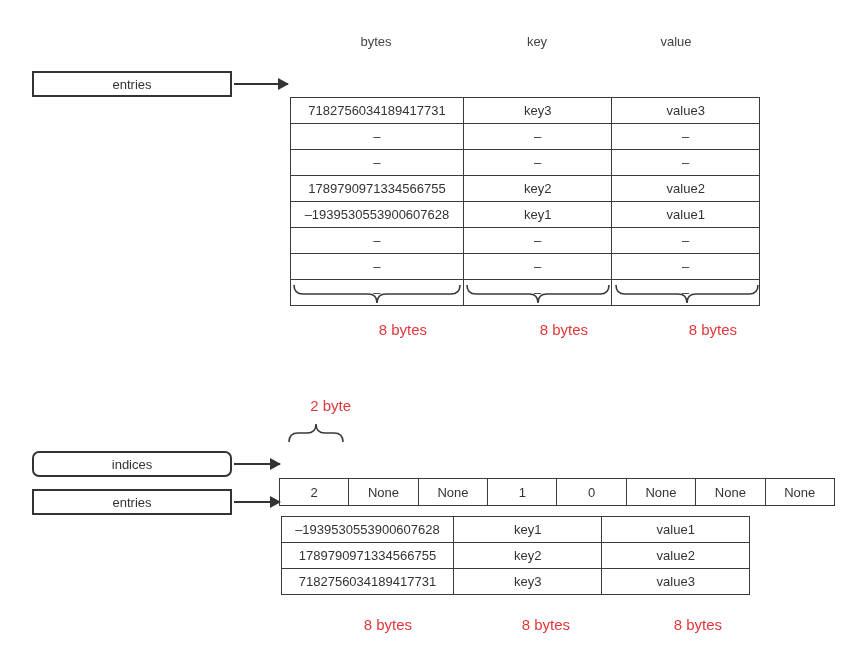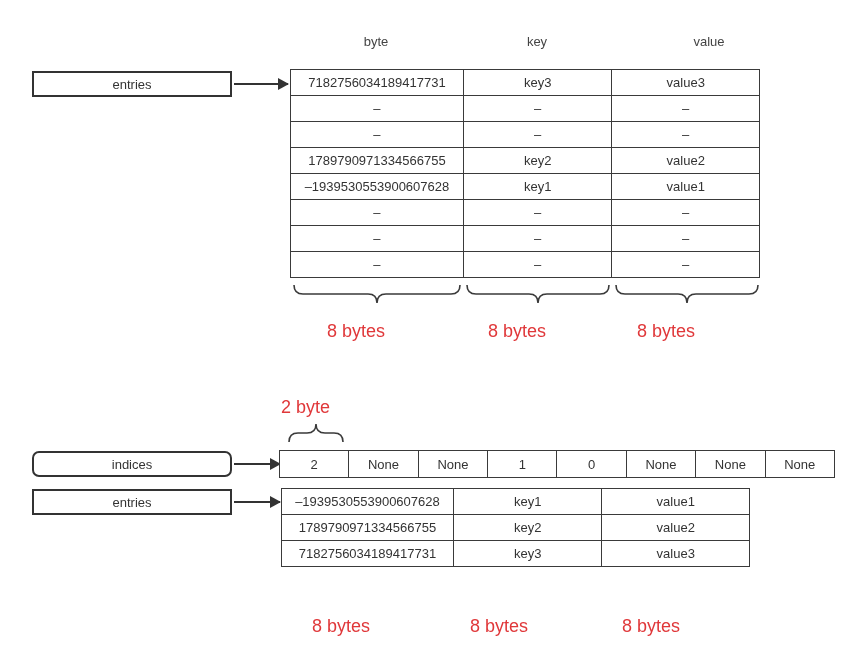--- a/index.html
+++ b/index.html
@@ -24,57 +24,57 @@
   
   .arrow{position:absolute;height:2px;background:#333;}
   .arrow:after{
     content:"";
     position:absolute;right:-1px;top:-5px;
     border-left:11px solid #333;
     border-top:6px solid transparent;
     border-bottom:6px solid transparent;
   }
   
-  .tbl{position:absolute;border-collapse:collapse;box-sizing:border-box;}
+  .tbl{position:absolute;border-collapse:collapse;box-sizing:border-box;margin-top:28px;}
   .tbl td{
     border:1.5px solid #3a3a3a;
     text-align:center;
     font-size:13px;
     color:#333;
     padding:0;
     box-sizing:border-box;
     background:#fff;
     white-space:nowrap;
   }
   
   .col-head{
     position:absolute;
     font-size:13px;color:#444;
     text-align:center;
   }
   
   .byte-label{
     position:absolute;
-    font-size:18px;
+    font-size:15px;
     color:#e0383a;
-    text-align:left;
+    text-align:right;
   }
   .brace{position:absolute;}
   .brace svg{display:block;}
 </style>
 </head>
 <body>
 
 <div class="col-head" style="left:326px;top:34px;width:100px;">
-  <span>byte</span>
+  <span>bytes</span>
 </div>
 <div class="col-head" style="left:487px;top:34px;width:100px;">
   <span>key</span>
 </div>
-<div class="col-head" style="left:659px;top:34px;width:100px;">
+<div class="col-head" style="left:626px;top:34px;width:100px;">
   <span>value</span>
 </div>
 
 <div class="ptr-box" style="left:32px;top:71px;width:200px;height:26px;">
   <span>entries</span>
 </div>
 <div class="arrow" style="left:234px;top:83px;width:54px;"></div>
 
 <table class="tbl" style="left:290px;top:69px;width:470px;">
   <tbody id="top-table-body">

